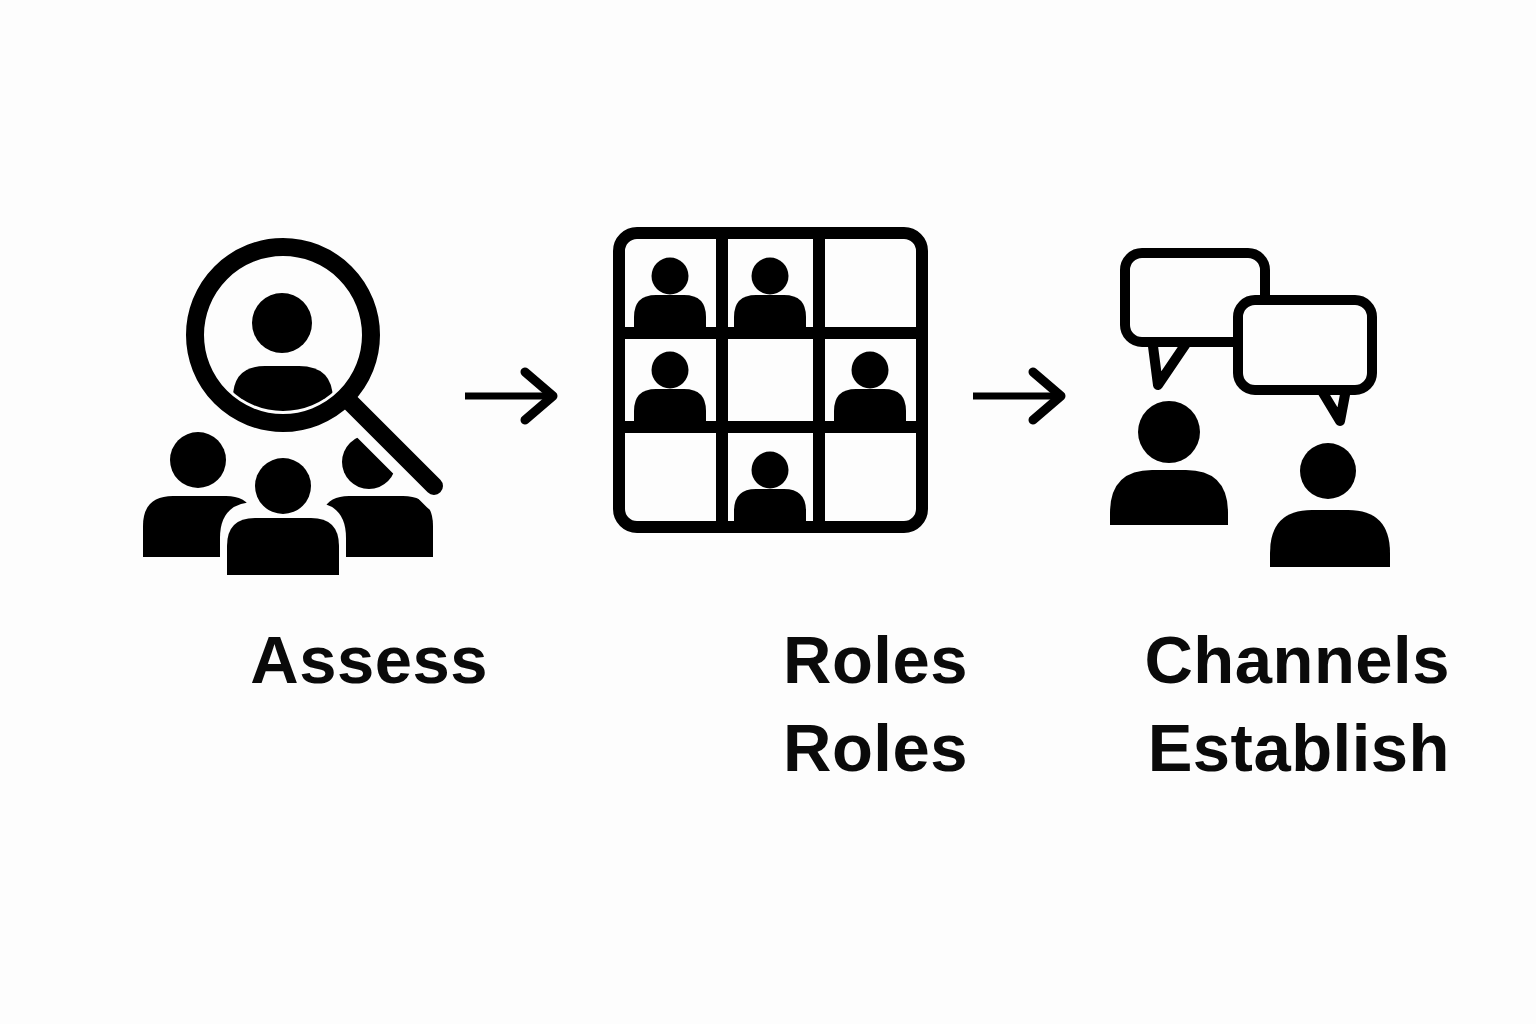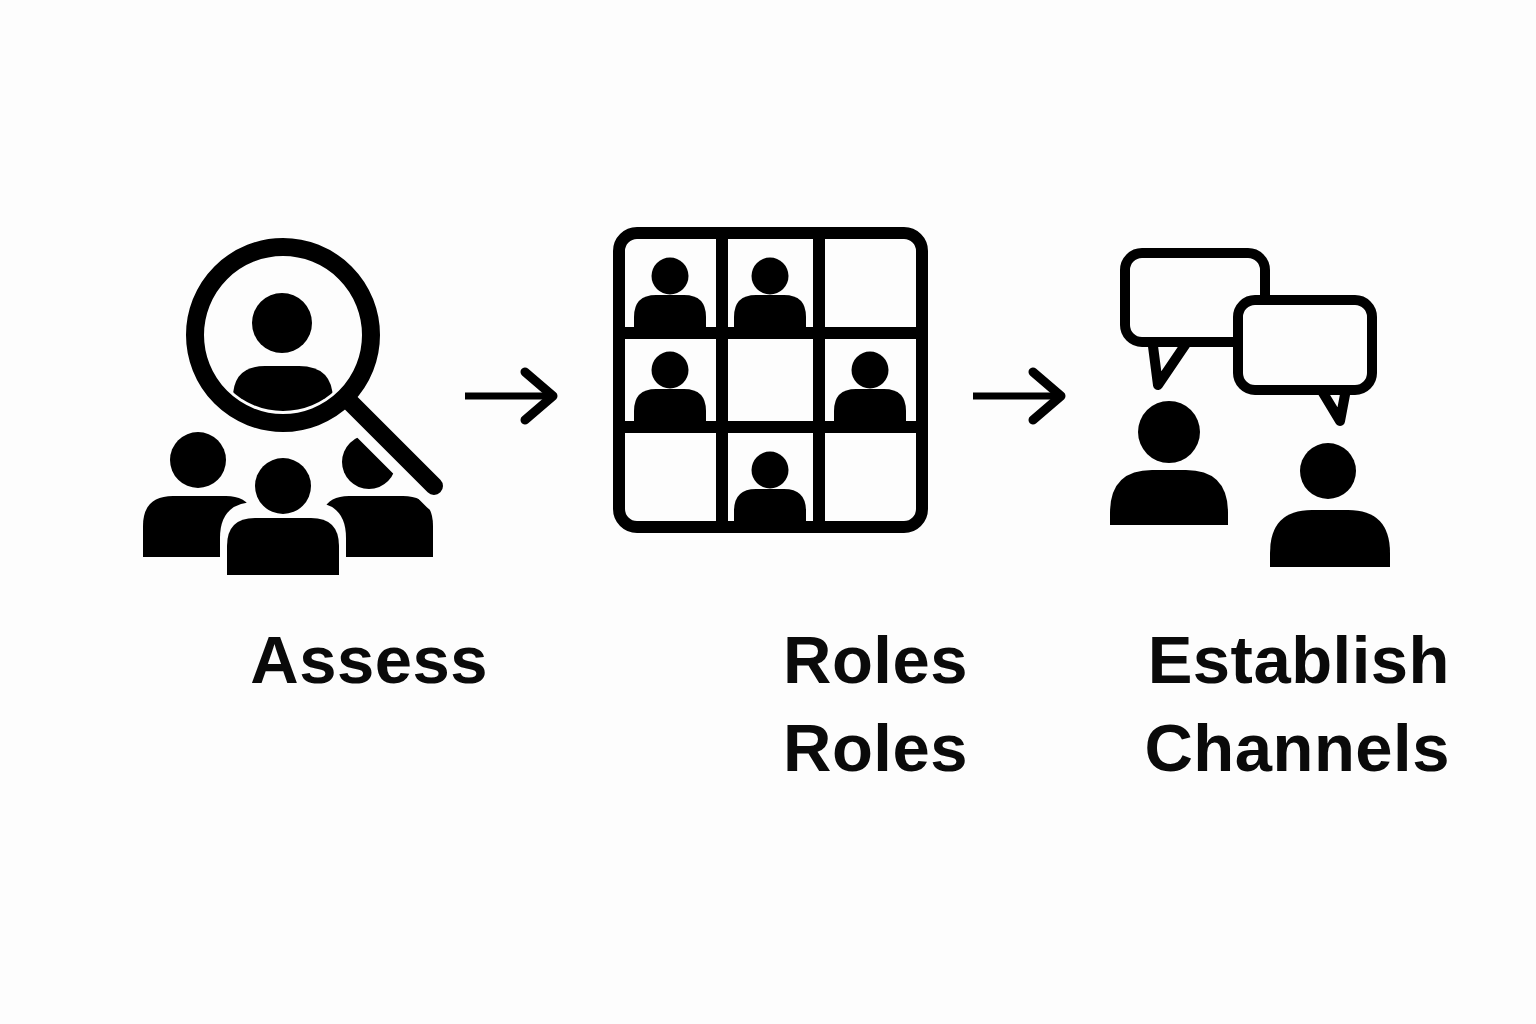--- a/index.html
+++ b/index.html
@@ -131,17 +131,17 @@
   </div>
 
   <div class="label" id="label-1">
     <span>Assess</span>
   </div>
   <div class="label" id="label-2">
     <span>Roles</span>
     <span>Roles</span>
   </div>
   <div class="label" id="label-3">
+    <span>Channels</span>
     <span>Establish</span>
-    <span>Channels</span>
   </div>
 
 </div>
 
 </body></html>

